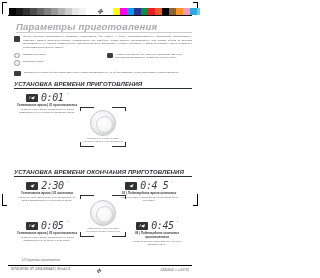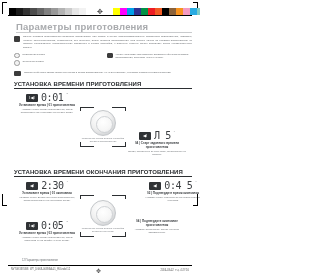--- a/index.html
+++ b/index.html
@@ -2,21 +2,21 @@
 <html><head>
 <meta charset="utf-8">
 <style>
   * { box-sizing: border-box; margin: 0; padding: 0; }
   html, body {
     width: 200px; height: 278px;
     background: #ffffff;
     font-family: "Liberation Sans", sans-serif;
     overflow: hidden;
   }
-  .page { position: relative; width: 200px; height: 208px; background: #fff; }
+  .page { position: relative; width: 200px; height: 208px; background: #fff; font-style: italic; }
 
   
   .calib { position: absolute; top: 4px; left: 0; width: 200px; height: 10px; }
   .crop-l, .crop-r {
     position: absolute; top: 2px; width: 5px; height: 12px;
   }
   .crop-l { left: 2px; border-left: 1px solid #000; border-top: 1px solid #000; }
   .crop-r { right: 2px; border-right: 1px solid #000; border-top: 1px solid #000; }
   .bar-row { position: absolute; top: 4px; display: flex; height: 7px; }
   .bar-row.gray { left: 9px; }
@@ -222,29 +222,20 @@
         <span class="lcd-btn">I◀I</span>
         <span class="lcd-val">0:01</span>
         <span class="lcd-unit">'"</span>
       </div>
       <div class="step-title">Установите время | 01 приготовления</div>
       <div class="step-body">Нажмите кнопку Время приготовления, затем поворотом ручки установите требуемое время.</div>
     </div>
 
 
 
-    <div class="step" style="left:112px;top:40px">
-      <div class="lcd">
-        <span class="lcd-btn">◀I</span>
-        <span class="lcd-val">Л 5</span>
-        <span class="lcd-unit">''</span>
-      </div>
-      <div class="step-title">04 | Старт заданного времени приготовления</div>
-      <div class="step-body">Время, оставшееся до окончания, отображается на дисплее.</div>
-    </div>
 
     <div class="lead h" style="left:66px;top:17px;width:14px"></div>
     <div class="lead h" style="left:98px;top:17px;width:14px"></div>
     <div class="lead v" style="left:66px;top:17px;height:4px"></div>
     <div class="lead v" style="left:111px;top:17px;height:4px"></div>
     <div class="lead h" style="left:66px;top:56px;width:14px"></div>
     <div class="lead h" style="left:98px;top:56px;width:14px"></div>
     <div class="lead v" style="left:66px;top:52px;height:4px"></div>
     <div class="lead v" style="left:111px;top:52px;height:4px"></div>
 
@@ -262,39 +253,44 @@
   <div class="steps" style="top:178px;height:78px">
     <div class="step" style="left:2px;top:2px">
       <div class="lcd">
         <span class="lcd-btn">◀I</span>
         <span class="lcd-val">2:30</span>
         <span class="lcd-unit">''</span>
       </div>
       <div class="step-title">Установите время | 01 окончания</div>
       <div class="step-body">Нажмите кнопку Время окончания приготовления, затем поворотом ручки установите время.</div>
     </div>
-    <div class="step" style="left:128px;top:2px">
+    <div class="step" style="left:104px;top:2px">
       <div class="lcd">
         <span class="lcd-btn">◀I</span>
         <span class="lcd-val">0:4 5</span>
         <span class="lcd-unit">''</span>
       </div>
       <div class="step-title">02 | Подтвердите время окончания</div>
       <div class="step-body">Нажмите кнопку Старт/Пауза для подтверждения установки.</div>
     </div>
     <div class="step" style="left:2px;top:42px">
       <div class="lcd">
         <span class="lcd-btn">I◀I</span>
         <span class="lcd-val">0:05</span>
         <span class="lcd-unit">'"</span>
       </div>
       <div class="step-title">Установите время | 03 приготовления</div>
       <div class="step-body">Нажмите кнопку Время приготовления, затем поворотом ручки задайте нужное время.</div>
     </div>
     <div class="step" style="left:112px;top:42px">
+      <div class="lcd">
+        <span class="lcd-btn">I◀I</span>
+        <span class="lcd-val">0:45</span>
+        <span class="lcd-unit">''</span>
+      </div>
       <div class="step-title">04 | Подтвердите окончание приготовления</div>
       <div class="step-body">Нажмите Старт/Пауза. Отсчёт начнётся автоматически.</div>
     </div>
 
     <div class="lead h" style="left:66px;top:17px;width:14px"></div>
     <div class="lead h" style="left:98px;top:17px;width:14px"></div>
     <div class="lead v" style="left:66px;top:17px;height:4px"></div>
     <div class="lead v" style="left:111px;top:17px;height:4px"></div>
     <div class="lead h" style="left:66px;top:58px;width:14px"></div>
     <div class="lead h" style="left:98px;top:58px;width:14px"></div>

